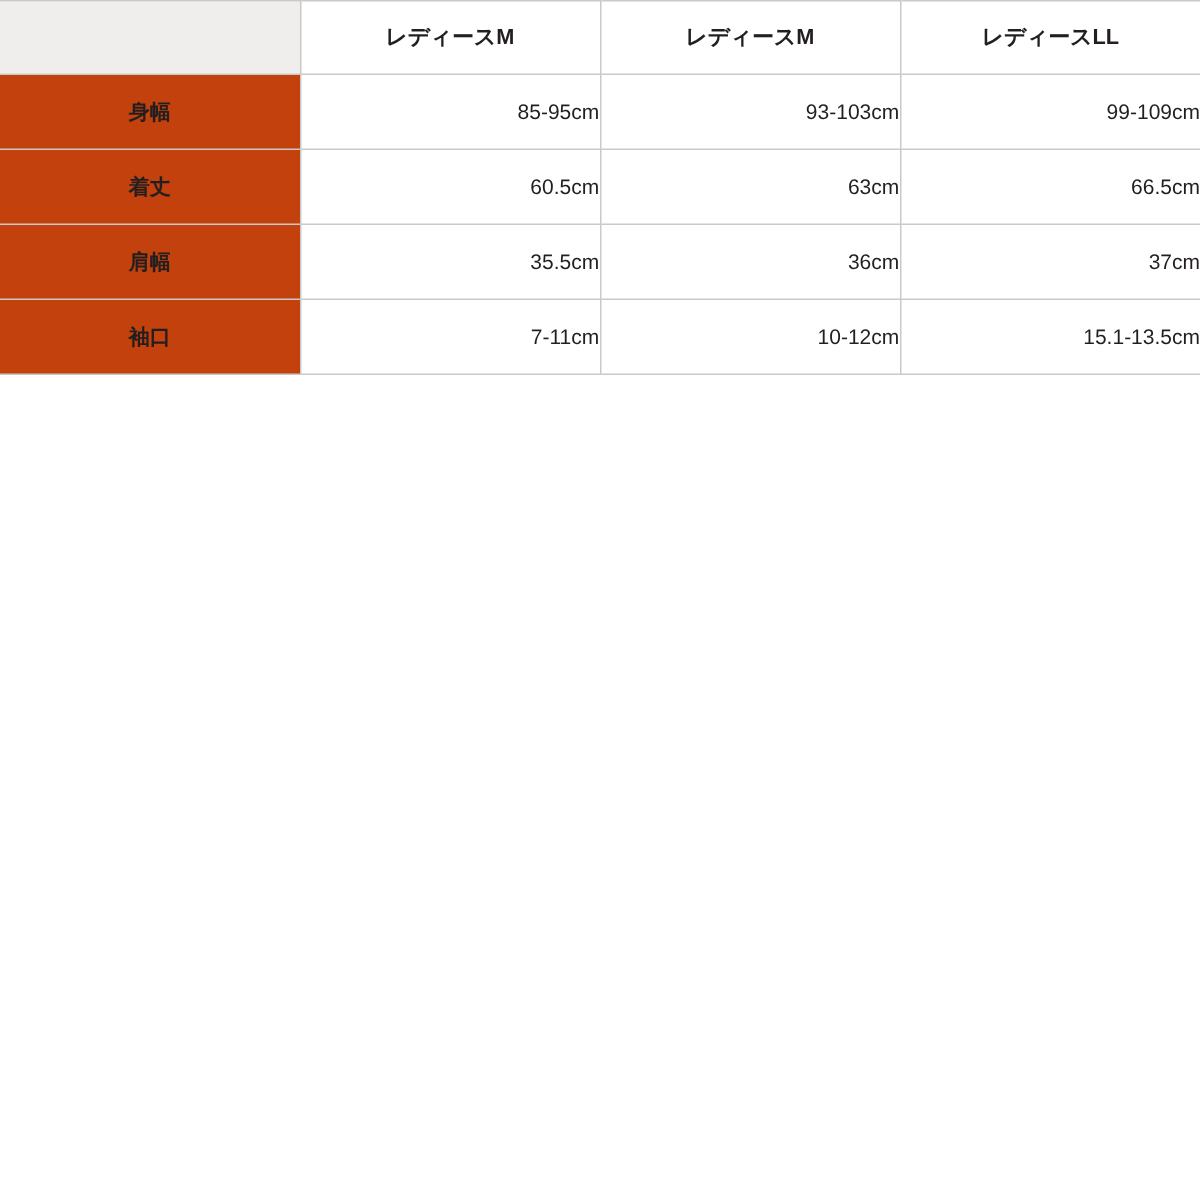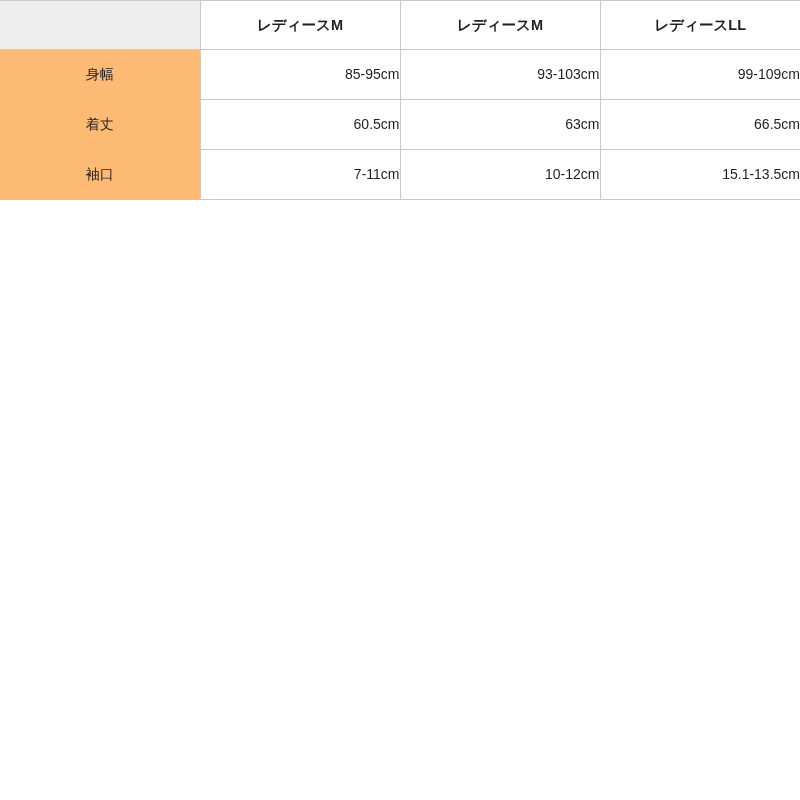--- a/index.html
+++ b/index.html
@@ -51,23 +51,23 @@
     font-weight: bold;
     font-size: 14.5px;
     height: 48px;
     line-height: 48px;
   }
   table.size-table thead th.corner {
     background: #f0eeec;
     border-right: 1px solid #c9c9c9;
   }
   table.size-table tbody th.row-label {
-    background: #fdba74;
+    background: #c2410c;
     font-size: 14px;
-    font-weight: normal;
+    font-weight: bold;
   }
   table.size-table tbody td.val {
     background: #ffffff;
     text-align: right;
   }
   
   .spacer-below {
     width: 800px;
     height: 400px;
     background: #ffffff;
@@ -100,20 +100,26 @@
         <td class="val">93-103cm</td>
         <td class="val">99-109cm</td>
       </tr>
       <tr>
         <th class="row-label">着丈</th>
         <td class="val">60.5cm</td>
         <td class="val">63cm</td>
         <td class="val">66.5cm</td>
       </tr>
       <tr>
+        <th class="row-label">肩幅</th>
+        <td class="val">35.5cm</td>
+        <td class="val">36cm</td>
+        <td class="val">37cm</td>
+      </tr>
+      <tr>
         <th class="row-label">袖口</th>
         <td class="val">7-11cm</td>
         <td class="val">10-12cm</td>
         <td class="val">15.1-13.5cm</td>
       </tr>
     </tbody>
   </table>
 
   <div class="spacer-below"></div>
 

